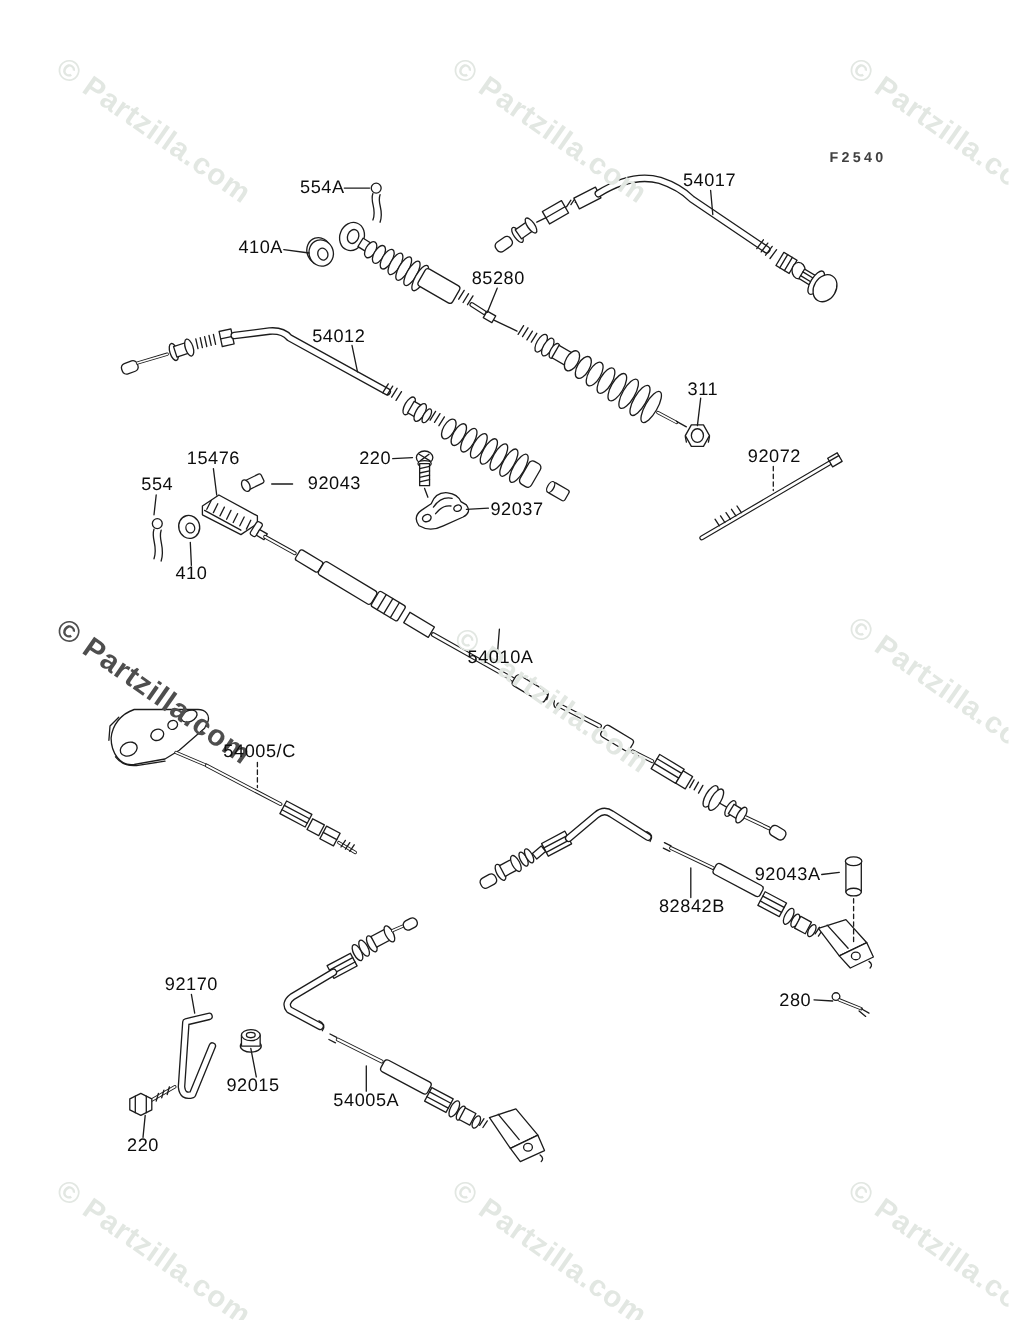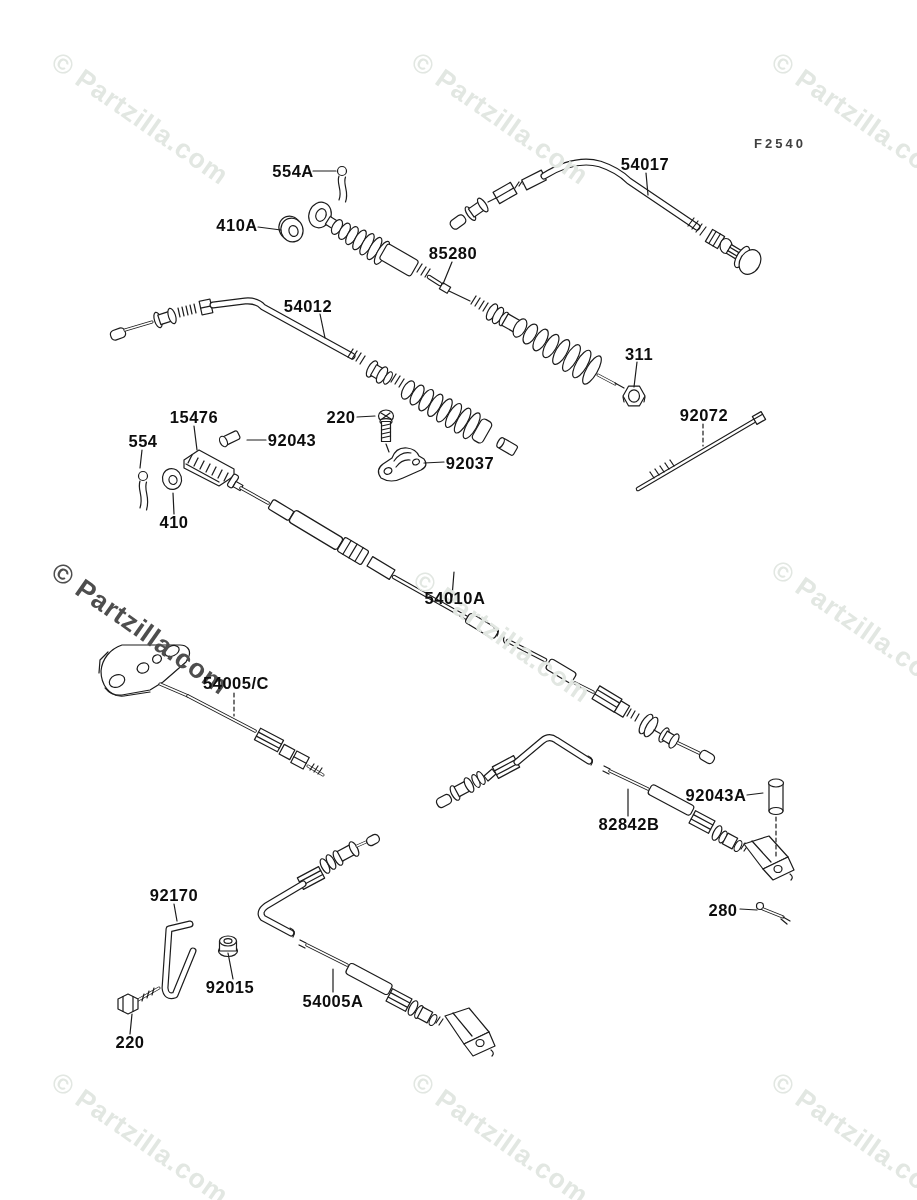--- a/index.html
+++ b/index.html
@@ -7,21 +7,21 @@
          font-family:"Liberation Sans",sans-serif;}
   svg{position:absolute;left:0;top:0;}
   svg *{stroke:#1c1c1c;stroke-width:1.2;fill:none;stroke-linecap:round;stroke-linejoin:round;}
   .f{fill:#ffffff;}
   .o7{stroke-width:7;} .i46{stroke:#fff;stroke-width:4.6;}
   .o45{stroke-width:4.5;} .i24{stroke:#fff;stroke-width:2.4;}
   .o35{stroke-width:3.5;} .i18{stroke:#fff;stroke-width:1.8;}
   .o3{stroke-width:3;} .i15{stroke:#fff;stroke-width:1.5;}
   .leader{stroke-width:1.1;}
   .dashed{stroke-dasharray:4 3;}
-  .lbl{position:absolute;transform:translate(-50%,-50%);font-weight:bold;font-size:16.5px;
+  .lbl{position:absolute;transform:translate(-50%,-50%);font-weight:normal;font-size:16.5px;
        letter-spacing:.5px;color:#0d0d0d;white-space:nowrap;line-height:1;}
   .figcode{position:absolute;transform:translate(-50%,-50%);font-weight:bold;font-size:13px;
        letter-spacing:3px;color:#404040;white-space:nowrap;}
   .wm{position:absolute;font-weight:600;font-size:27px;letter-spacing:1px;white-space:nowrap;
       transform:rotate(35deg);transform-origin:0 0;user-select:none;line-height:1;}
   .wm-light{color:#e2e7e2;}
   .wm-dark{color:#4e4e4e;}
 </style>
 </head>
 <body>
@@ -418,21 +418,21 @@
 
   <span class="lbl" style="left:293px;top:171px">554A</span>
   <span class="lbl" style="left:237px;top:225px">410A</span>
   <span class="lbl" style="left:453px;top:253px">85280</span>
   <span class="lbl" style="left:645px;top:164px">54017</span>
   <span class="lbl" style="left:308px;top:306px">54012</span>
   <span class="lbl" style="left:639px;top:354px">311</span>
   <span class="lbl" style="left:704px;top:415px">92072</span>
   <span class="lbl" style="left:194px;top:417px">15476</span>
   <span class="lbl" style="left:143px;top:441px">554</span>
-  <span class="lbl" style="left:292px;top:440px">92043</span>
+  <span class="lbl" style="left:304px;top:440px">92043</span>
   <span class="lbl" style="left:341px;top:417px">220</span>
   <span class="lbl" style="left:470px;top:463px">92037</span>
   <span class="lbl" style="left:174px;top:522px">410</span>
   <span class="lbl" style="left:455px;top:598px">54010A</span>
   <span class="lbl" style="left:236px;top:683px">54005/C</span>
   <span class="lbl" style="left:716px;top:795px">92043A</span>
   <span class="lbl" style="left:629px;top:824px">82842B</span>
   <span class="lbl" style="left:723px;top:910px">280</span>
   <span class="lbl" style="left:174px;top:895px">92170</span>
   <span class="lbl" style="left:230px;top:987px">92015</span>

